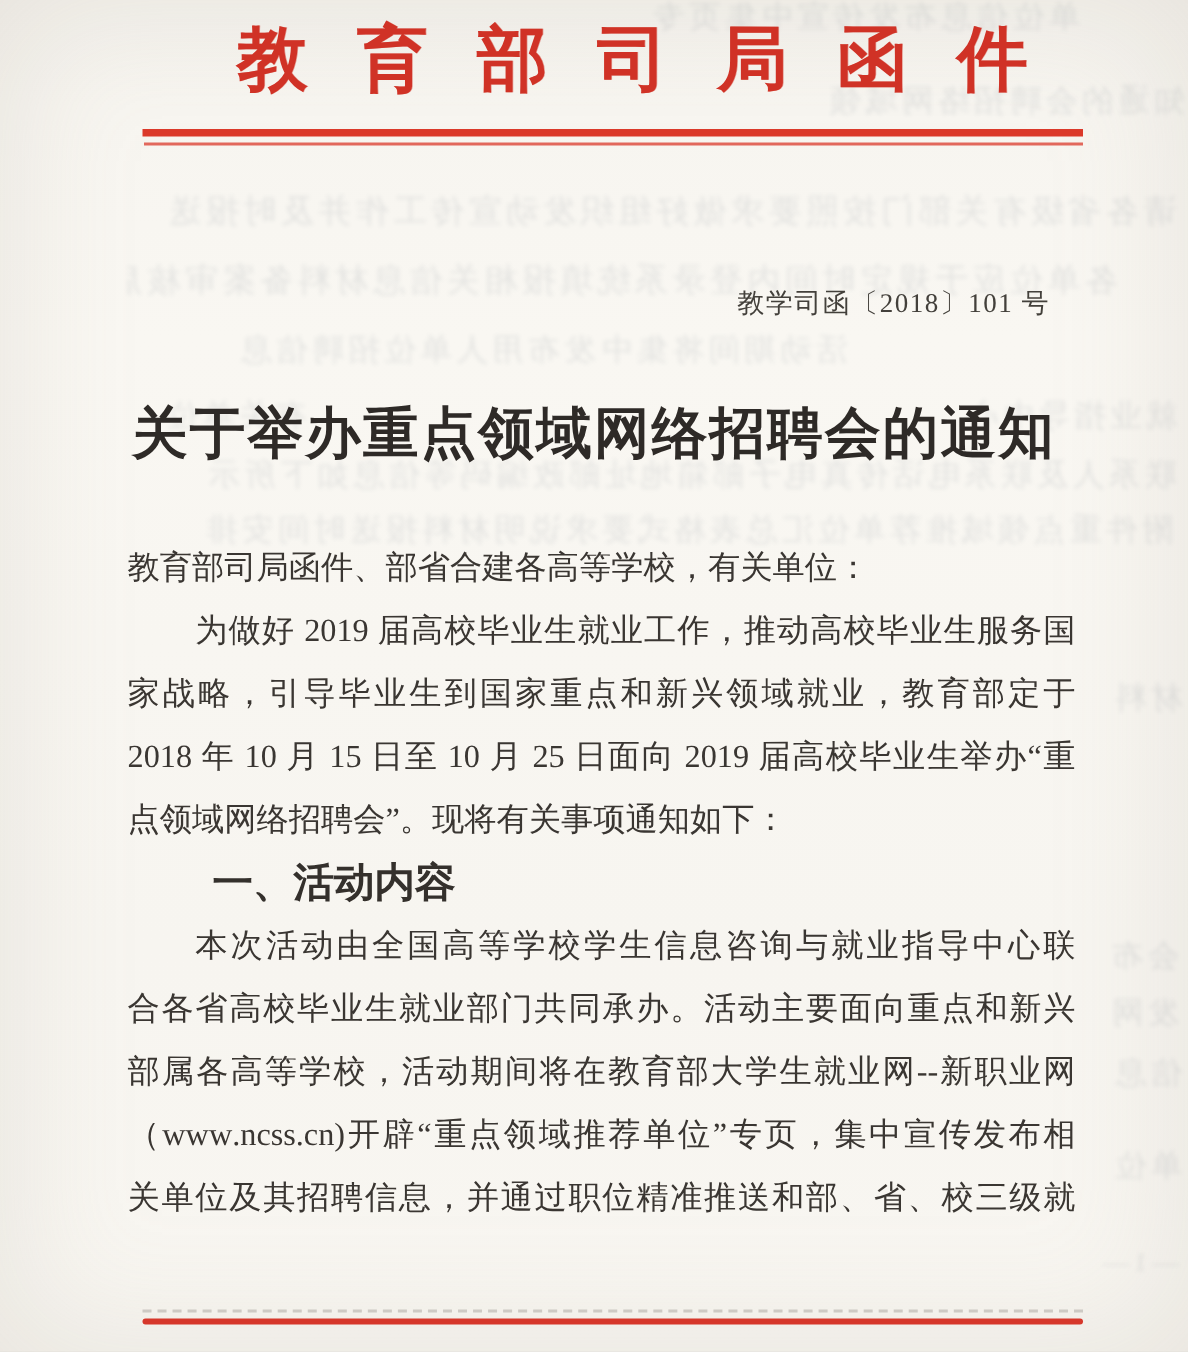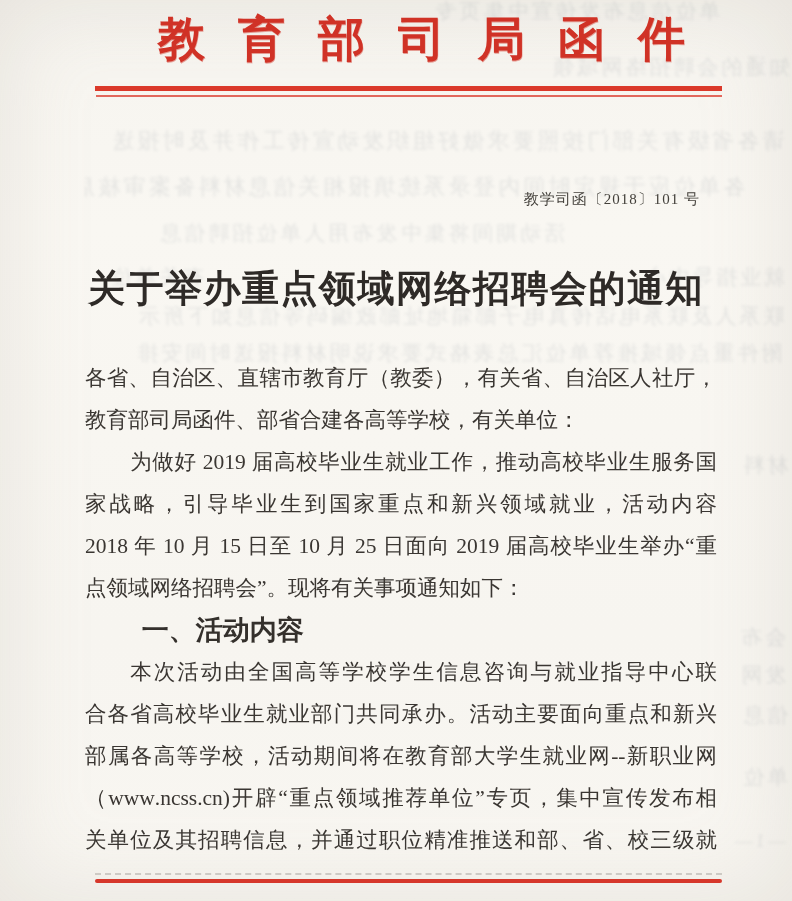--- a/index.html
+++ b/index.html
@@ -44,21 +44,21 @@
     background: #db392a;
   }
   .rule-thin {
     position: absolute; top: 95px; left: 96px; width: 626px; height: 1.8px;
     background: #e2685c;
   }
   
   .doc-number {
     position: absolute;
     top: 190px; right: 92px;
-    font-size: 15px;
+    font-size: 18px;
     color: #43403b;
     letter-spacing: 1px;
   }
   .doc-title {
     position: absolute;
     top: 264px; left: 0; width: 100%;
     text-align: center;
     font-size: 37px;
     font-weight: bold;
     color: #2e2a27;
@@ -122,24 +122,23 @@
 
   <div class="letterhead-title">教育部司局函件</div>
   <div class="rule-thick"></div>
   <div class="rule-thin"></div>
 
   <div class="doc-number">教学司函〔2018〕101 号</div>
 
   <div class="doc-title">关于举办重点领域网络招聘会的通知</div>
 
   <div class="doc-body">
-    <div class="body-line">各省、自治区、直辖市教育厅（教委），有关省、自治区人社厅，</div>
     <div class="body-line short">教育部司局函件、部省合建各高等学校，有关单位：</div>
     <div class="body-line indent">为做好 2019 届高校毕业生就业工作，推动高校毕业生服务国</div>
-    <div class="body-line">家战略，引导毕业生到国家重点和新兴领域就业，活动内容</div>
+    <div class="body-line">家战略，引导毕业生到国家重点和新兴领域就业，教育部定于</div>
     <div class="body-line">2018 年 10 月 15 日至 10 月 25 日面向 2019 届高校毕业生举办“重</div>
     <div class="body-line short">点领域网络招聘会”。现将有关事项通知如下：</div>
     <div class="body-line short indent section-head">一、活动内容</div>
     <div class="body-line indent">本次活动由全国高等学校学生信息咨询与就业指导中心联</div>
     <div class="body-line">合各省高校毕业生就业部门共同承办。活动主要面向重点和新兴</div>
     <div class="body-line">部属各高等学校，活动期间将在教育部大学生就业网--新职业网</div>
     <div class="body-line">（www.ncss.cn)开辟“重点领域推荐单位”专页，集中宣传发布相</div>
     <div class="body-line">关单位及其招聘信息，并通过职位精准推送和部、省、校三级就</div>
   </div>
 

